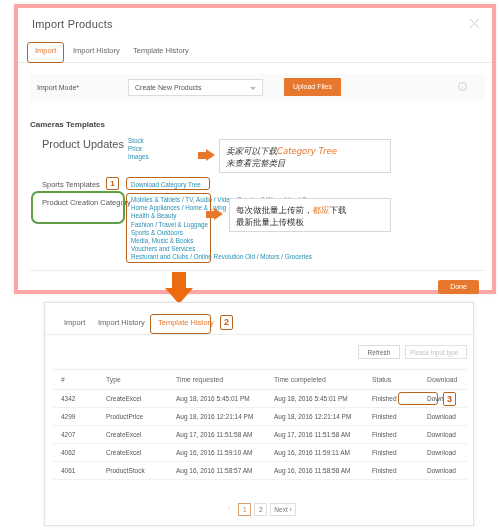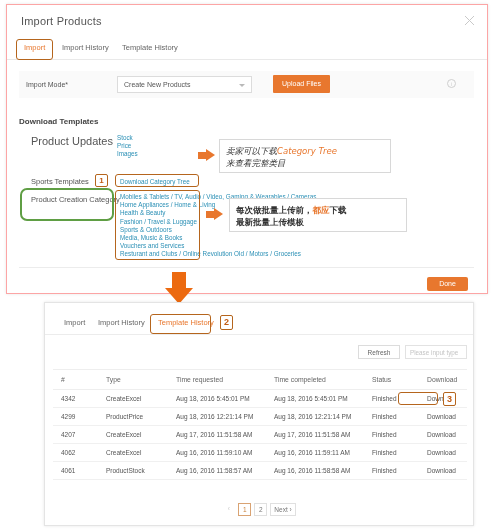--- a/index.html
+++ b/index.html
@@ -9,22 +9,22 @@
     background:#ffffff;
     font-family:"Liberation Sans", sans-serif;
     font-size:7px;
     color:#444;
     position:relative;
     overflow:hidden;
   }
 
   
   #top-panel{
-    position:absolute; left:6px; top:4px; width:482px; height:290px;
-    background:#fff; border:1px solid #fca5a5;
+    position:absolute; left:14px; top:4px; width:482px; height:290px;
+    background:#fff; border:4px solid #fca5a5;
     box-shadow:0 0 3px rgba(0,0,0,.10);
   }
   #modal-title{
     position:absolute; left:14px; top:10px;
     font-size:11px; color:#555; letter-spacing:.2px;
   }
   #close-icon{
     position:absolute; right:12px; top:10px;
     width:11px; height:11px; opacity:.45;
   }
@@ -120,21 +120,21 @@
   #category-list-hl{ left:108px; top:185px; width:85px; height:70px; }
 
   
   .callout{
     position:absolute; background:#fff; border:1px solid #d8d8d8;
     font-family:"DejaVu Sans", sans-serif;
     font-size:8.5px; color:#333; line-height:12px;
     padding:5px 6px; white-space:pre-line;
   }
   #callout-1{ left:219px; top:139px; width:172px; height:34px;font-style:italic; }
-  #callout-2{ left:229px; top:198px; width:178px; height:34px;font-weight:bold; }
+  #callout-2{ left:229px; top:198px; width:162px; height:34px; }
   .cn-hl{ color:#e8772e; }
   .arrow-right{
     position:absolute; width:0; height:0;
     border-top:6px solid transparent; border-bottom:6px solid transparent;
     border-left:9px solid #e8772e;
   }
   .arrow-right-tail{
     position:absolute; background:#e8772e; width:8px; height:7px;
   }
   #arrow1-tail{ left:198px; top:152px; }
@@ -263,21 +263,21 @@
   <div id="import-mode-row">
     <div id="import-mode-label">Import Mode*</div>
     <div id="import-mode-select">
       <div id="import-mode-value">Create New Products</div>
       <div id="select-caret"></div>
     </div>
     <div id="upload-files-button">Upload Files</div>
     <div id="info-icon">i</div>
   </div>
 
-  <div id="download-templates-heading">Download Templates</div>
+  <div id="download-templates-heading">Cameras Templates</div>
 
   <div id="product-updates-label">Product Updates</div>
   <div id="product-updates-links">
     <div class="tpl-link">Stock</div>
     <div class="tpl-link">Price</div>
     <div class="tpl-link">Images</div>
   </div>
 
   <div id="other-templates-label">Sports Templates</div>
   <div id="marker-1">1</div>

